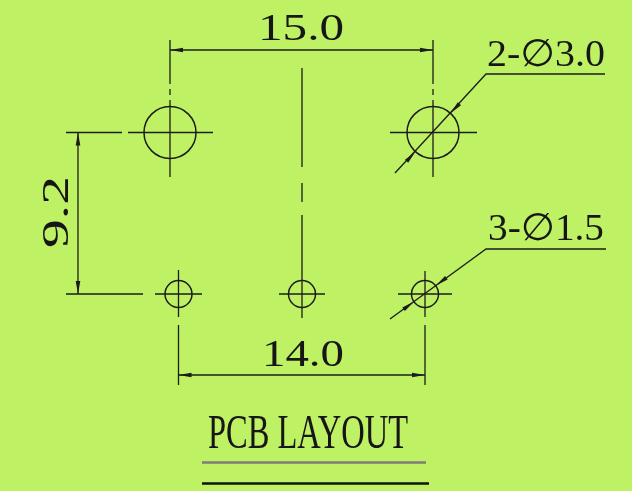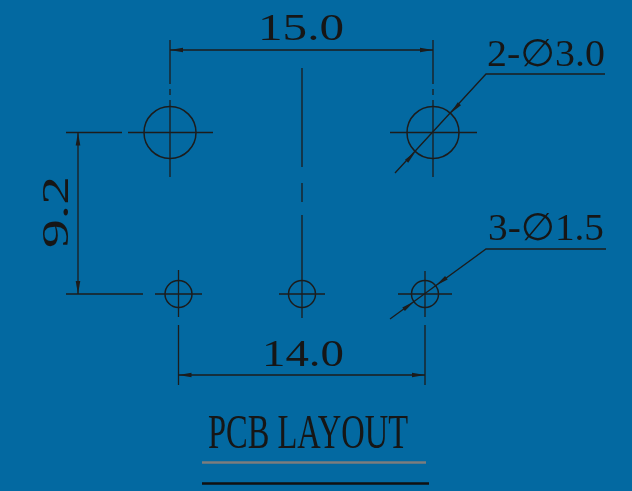--- a/index.html
+++ b/index.html
@@ -4,21 +4,21 @@
 <style>
   html, body {
     margin: 0;
     padding: 0;
     background: #ffffff;
   }
   .page {
     position: relative;
     width: 632px;
     height: 491px;
-    background: #0369a1;
+    background: #bef264;
     overflow: hidden;
   }
   svg { display: block; }
   .geo {
     stroke: #1c1c1c;
     stroke-width: 1.5;
     fill: none;
   }
   .thin {
     stroke: #1c1c1c;

